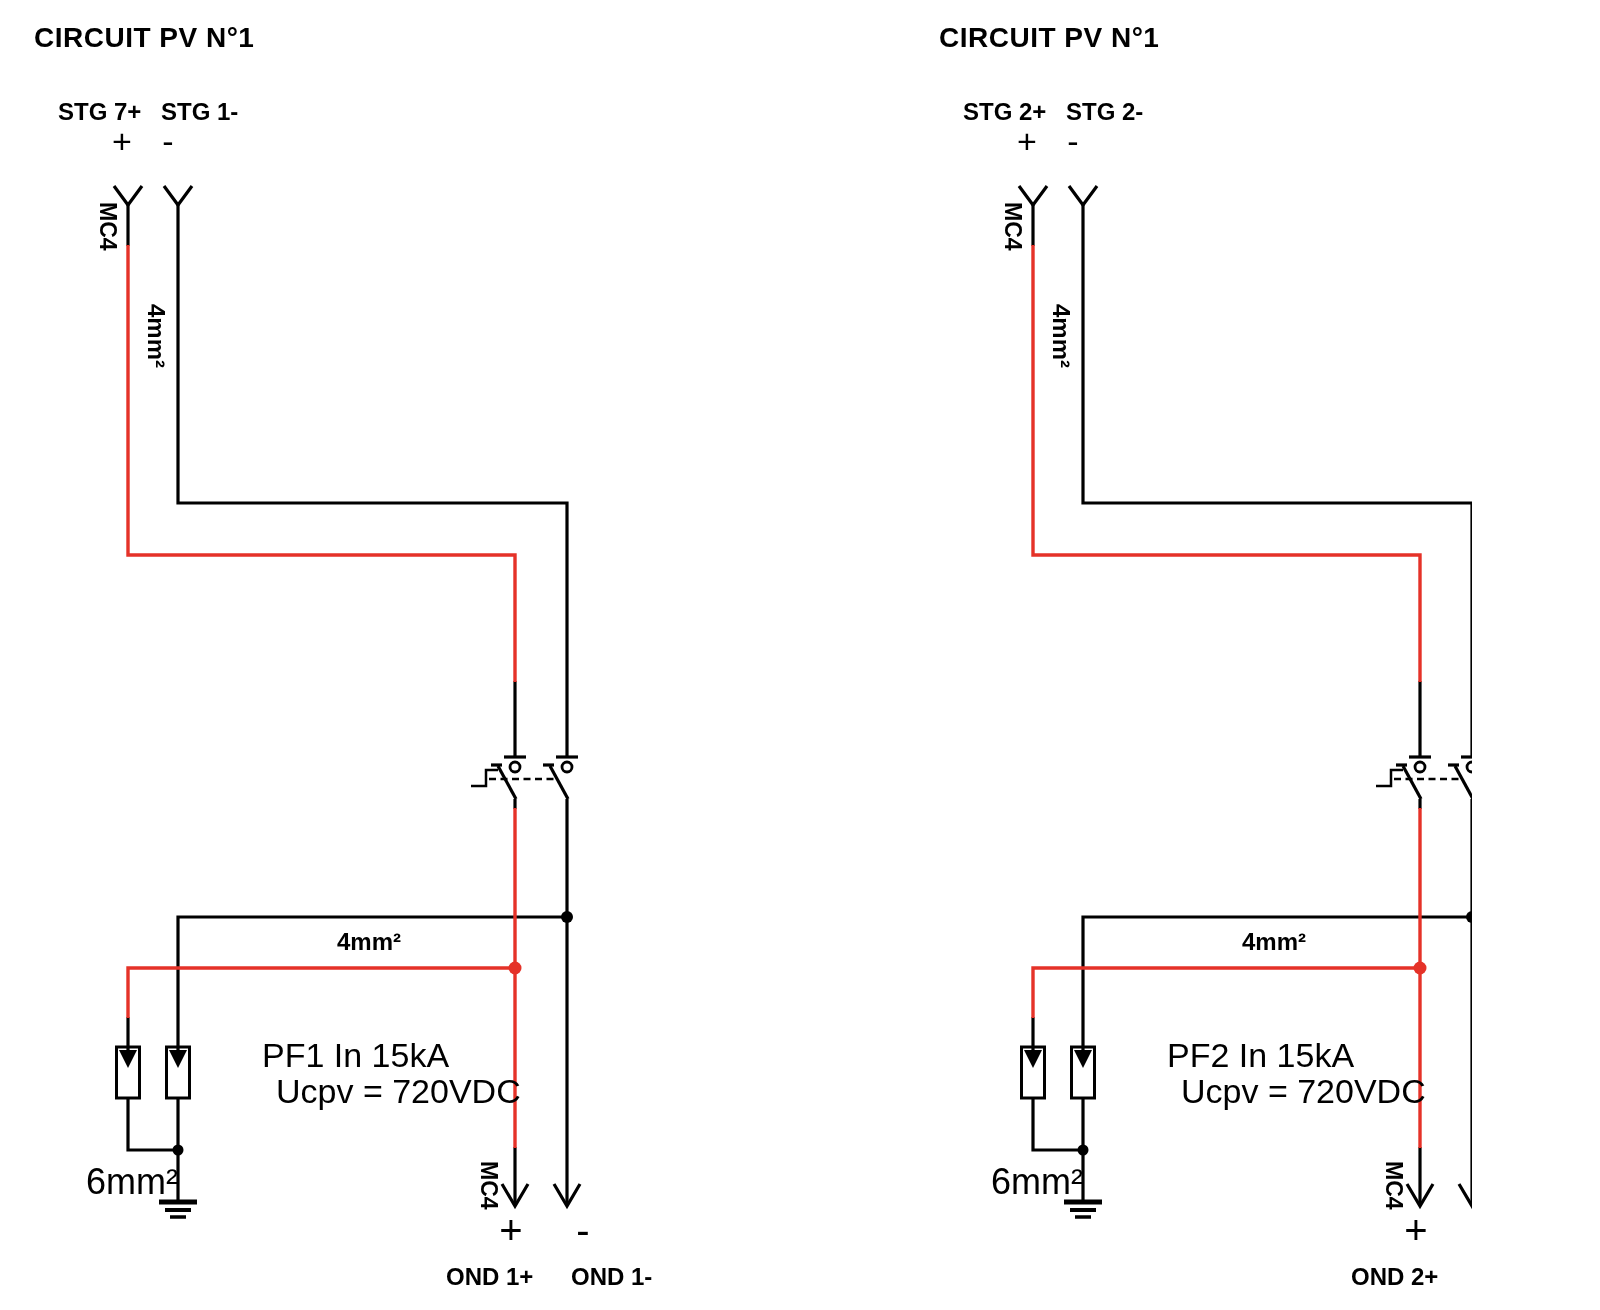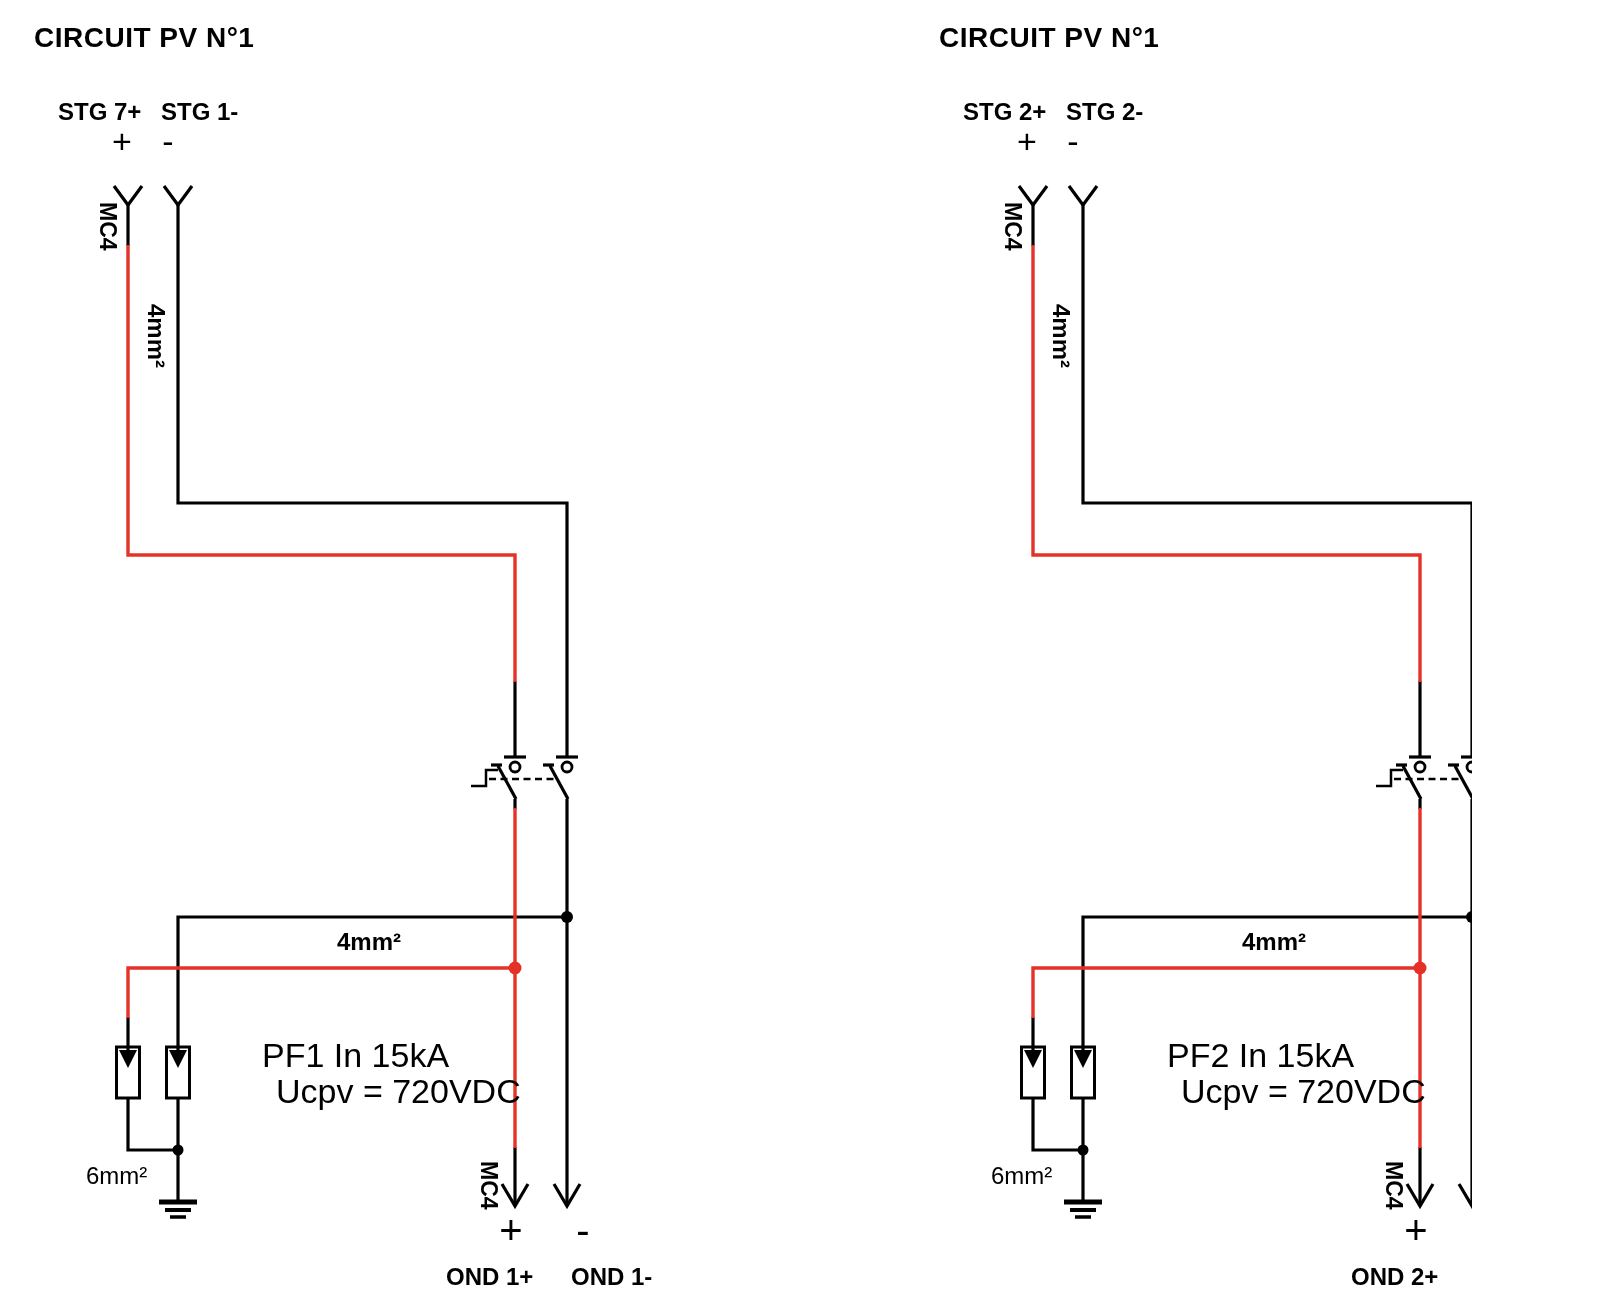--- a/index.html
+++ b/index.html
@@ -21,21 +21,21 @@
   .t-stgp{left:58px;top:100px;font-size:24px;}
   .t-stgn{left:161px;top:100px;font-size:24px;}
   .t-plus{left:102px;top:124px;font-size:34px;width:40px;text-align:center;}
   .t-minus{left:148px;top:124px;font-size:34px;width:40px;text-align:center;}
   .t-mc4t{left:119px;top:202px;font-size:23px;}
   .t-w4v{left:168px;top:304px;font-size:24px;}
   .t-brk{left:164px;top:748px;font-size:34px;}
   .t-w4h{left:337px;top:930px;font-size:24px;}
   .t-spd1{left:236px;top:1038px;font-size:34px;margin-left:26px;}
   .t-spd2{left:236px;top:1074px;font-size:34px;margin-left:40px;}
-  .t-gnd{left:86px;top:1164px;font-size:24px;}
+  .t-gnd{left:86px;top:1164px;font-size:36px;}
   .t-mc4b{left:500px;top:1161px;font-size:23px;}
   .t-plusb{left:489px;top:1210px;font-size:40px;width:44px;text-align:center;}
   .t-minusb{left:561px;top:1210px;font-size:40px;width:44px;text-align:center;}
   .t-ondp{left:446px;top:1265px;font-size:24px;}
   .t-ondn{left:571px;top:1265px;font-size:24px;}
 </style>
 </head>
 <body>
 
 <svg width="0" height="0" style="position:absolute" aria-hidden="true">

